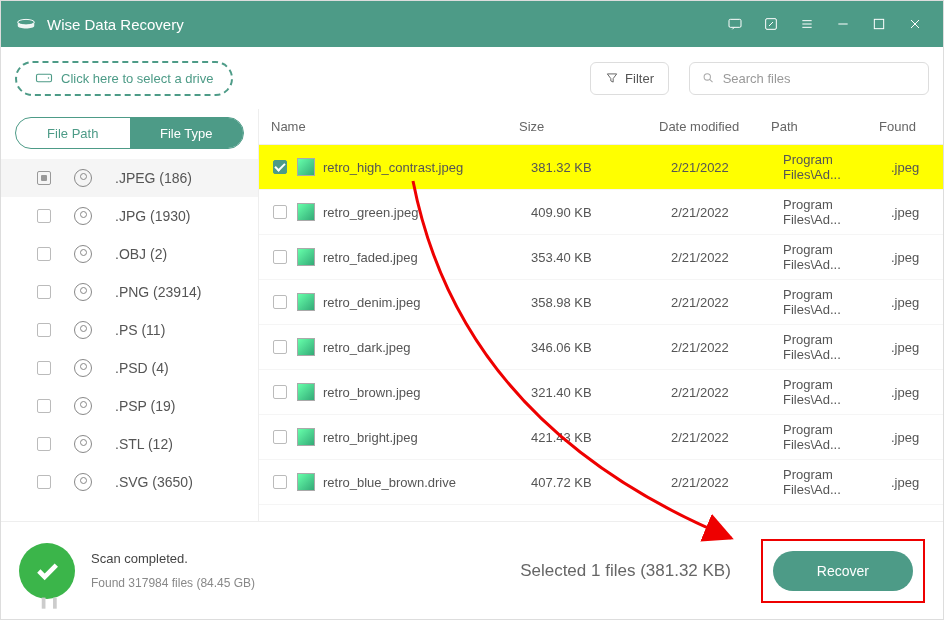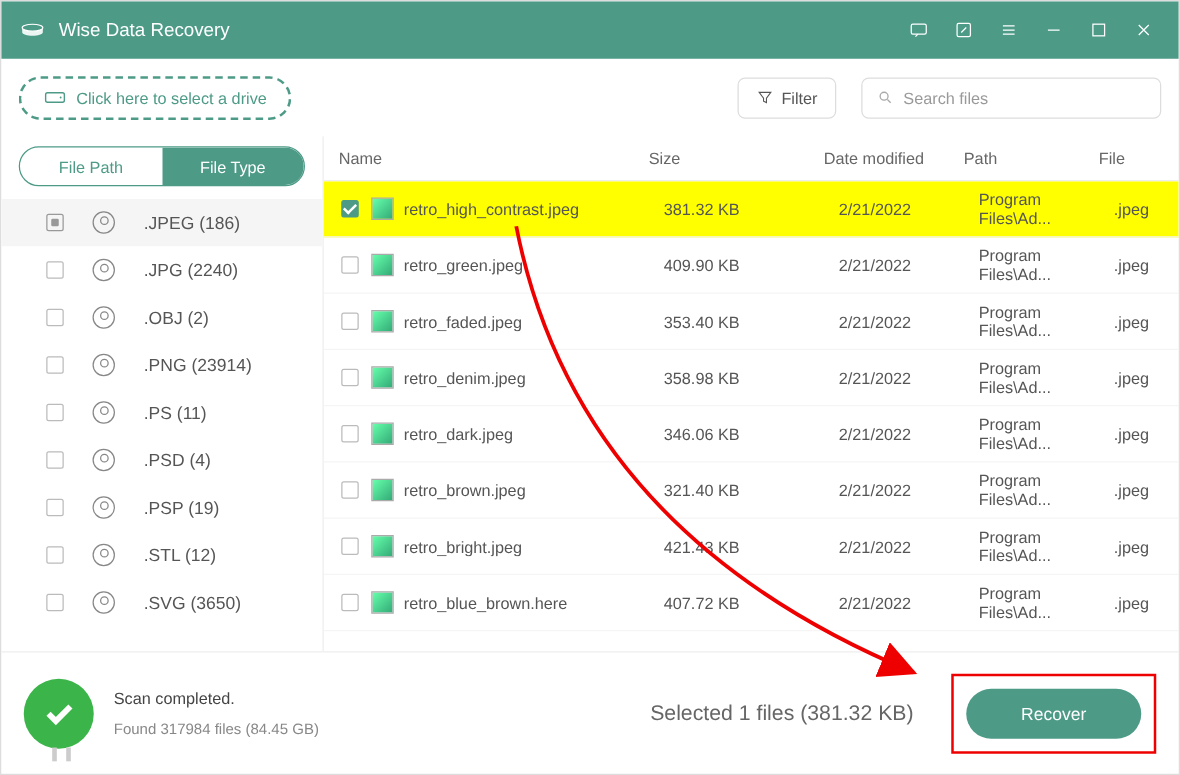--- a/index.html
+++ b/index.html
@@ -153,21 +153,21 @@
     </div>
     <div class="type-list" id="type-list">
         <div class="type-item selected">
           <span class="cb"></span>
     <span class="type-icon"></span>
     <span>.JPEG (186)</span>
         </div>
         <div class="type-item">
           <span class="cb"></span>
     <span class="type-icon"></span>
-    <span>.JPG (2240)</span>
+    <span>.JPG (1930)</span>
         </div>
         <div class="type-item">
           <span class="cb"></span>
     <span class="type-icon"></span>
     <span>.OBJ (2)</span>
         </div>
         <div class="type-item">
           <span class="cb"></span>
     <span class="type-icon"></span>
     <span>.PNG (23914)</span>
@@ -199,21 +199,21 @@
         </div>
       </div>
   </div>
 
   <div class="file-area">
     <div class="file-header">
       <div class="col-name">Name</div>
       <div class="col-size">Size</div>
       <div class="col-date">Date modified</div>
       <div class="col-path">Path</div>
-      <div class="col-type">File</div>
+      <div class="col-type">Found</div>
     </div>
     <div class="file-list" id="file-list">
         <div class="file-row highlighted">
           <span class="cb"></span>
     <span class="file-icon"></span>
     <span class="fname">retro_high_contrast.jpeg</span>
     <span class="col-size">381.32 KB</span>
     <span class="col-date">2/21/2022</span>
     <span class="col-path">Program Files\Ad...</span>
     <span class="col-type">.jpeg</span>
@@ -268,21 +268,21 @@
     <span class="file-icon"></span>
     <span class="fname">retro_bright.jpeg</span>
     <span class="col-size">421.43 KB</span>
     <span class="col-date">2/21/2022</span>
     <span class="col-path">Program Files\Ad...</span>
     <span class="col-type">.jpeg</span>
         </div>
         <div class="file-row">
           <span class="cb"></span>
     <span class="file-icon"></span>
-    <span class="fname">retro_blue_brown.here</span>
+    <span class="fname">retro_blue_brown.drive</span>
     <span class="col-size">407.72 KB</span>
     <span class="col-date">2/21/2022</span>
     <span class="col-path">Program Files\Ad...</span>
     <span class="col-type">.jpeg</span>
         </div>
       </div>
   </div>
 </div>
 
 <div class="footer">

